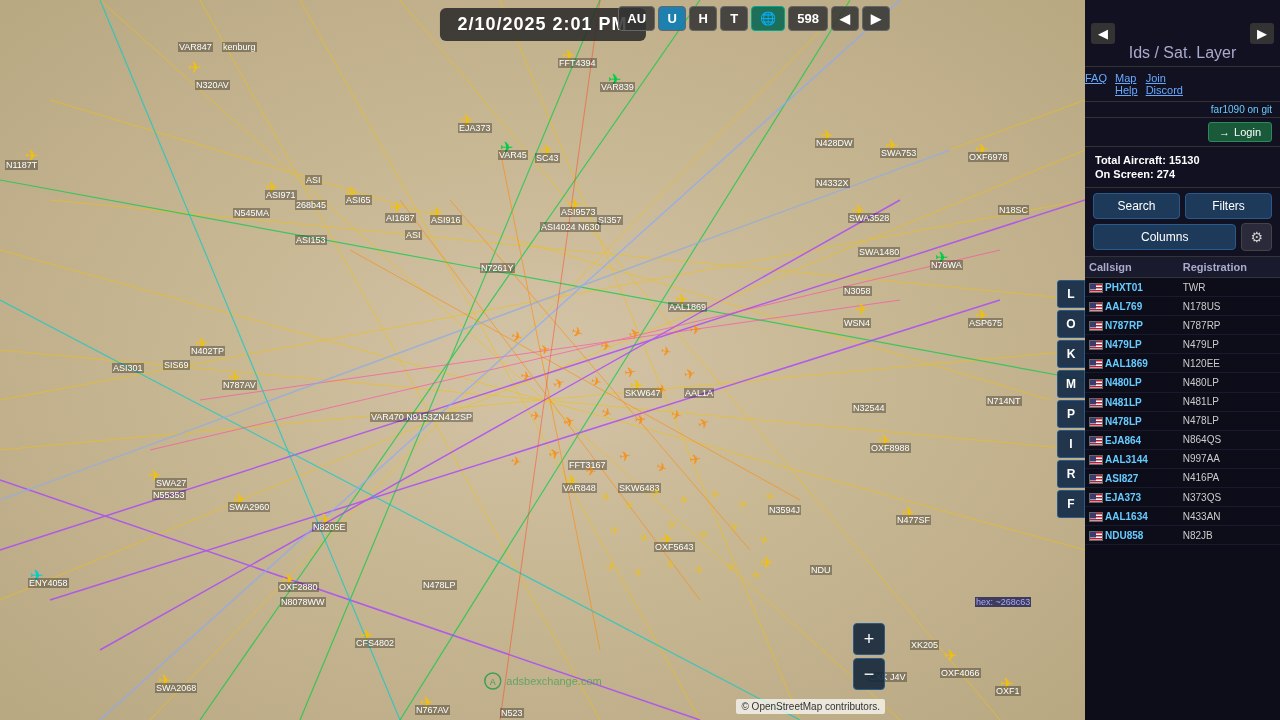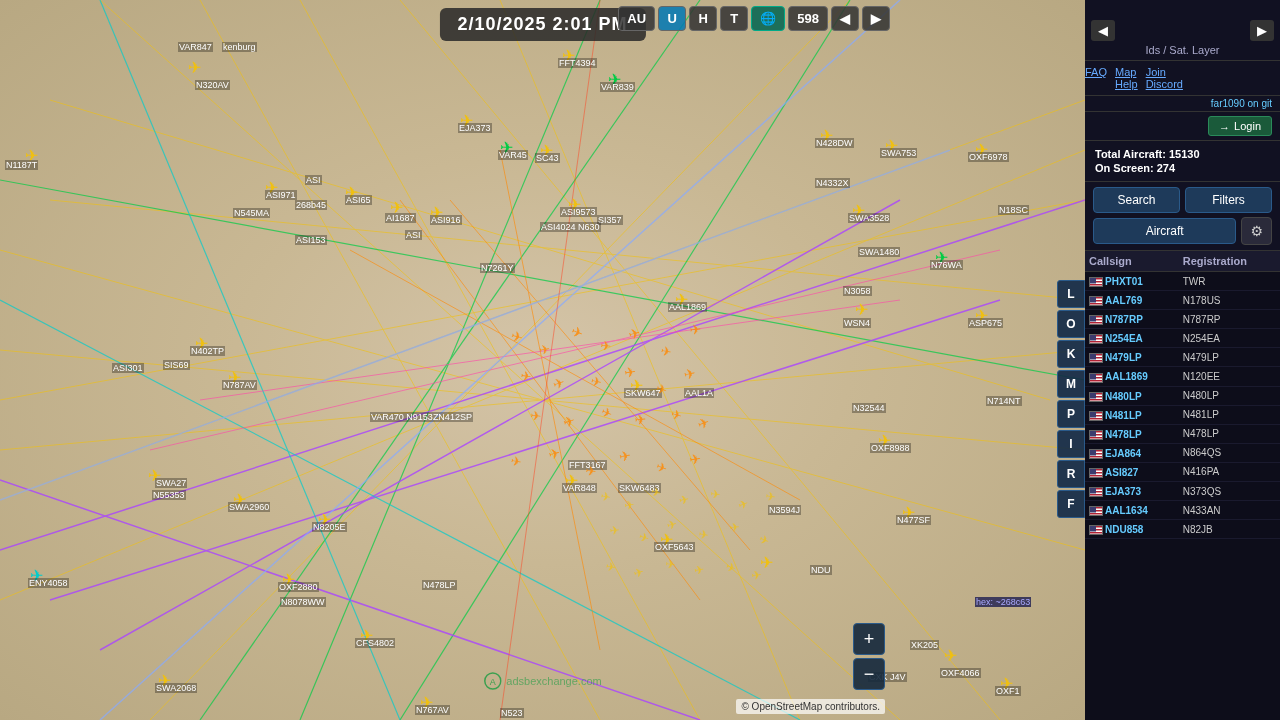--- a/index.html
+++ b/index.html
@@ -109,21 +109,21 @@
       background: #333;
       color: #fff;
       border: none;
       border-radius: 3px;
       padding: 3px 7px;
       cursor: pointer;
       font-size: 13px;
     }
 
     #panel-title {
-      font-size: 11px;
+      font-size: 16px;
       color: #aac;
       margin-top: 40px;
     }
 
     #panel-links {
       display: flex;
       gap: 8px;
       padding: 5px 0;
       background: #111122;
       border-bottom: 1px solid #333;
@@ -817,21 +817,21 @@
     <div><span>Total Aircraft:</span> <span>15130</span></div>
     <div><span>On Screen:</span> <span>274</span></div>
   </div>
 
   <div id="panel-controls">
     <div class="ctrl-row">
       <button class="ctrl-btn">Search</button>
       <button class="ctrl-btn">Filters</button>
     </div>
     <div class="ctrl-row">
-      <button class="ctrl-btn">Aircraft</button>
+      <button class="ctrl-btn">Columns</button>
       <button class="settings-btn">⚙</button>
     </div>
   </div>
 
   <div id="aircraft-table">
     <table>
       <thead>
         <tr>
           <th>Callsign</th>
           <th>Registration</th>
@@ -868,30 +868,20 @@
                 </svg></span><span class="callsign">N787RP</span></td>
             <td class="reg">N787RP</td>
           </tr>
           <tr>
             <td><span class="flag flag-us"><svg width="14" height="10">
                   <rect width="14" height="10" fill="#b22234"></rect>
                   <rect y="1.5" width="14" height="1.5" fill="#fff"></rect>
                   <rect y="4.5" width="14" height="1.5" fill="#fff"></rect>
                   <rect y="7.5" width="14" height="1.5" fill="#fff"></rect>
                   <rect width="6" height="5.5" fill="#3c3b6e"></rect>
-                </svg></span><span class="callsign">N254EA</span></td>
-            <td class="reg">N254EA</td>
-          </tr>
-          <tr>
-            <td><span class="flag flag-us"><svg width="14" height="10">
-                  <rect width="14" height="10" fill="#b22234"></rect>
-                  <rect y="1.5" width="14" height="1.5" fill="#fff"></rect>
-                  <rect y="4.5" width="14" height="1.5" fill="#fff"></rect>
-                  <rect y="7.5" width="14" height="1.5" fill="#fff"></rect>
-                  <rect width="6" height="5.5" fill="#3c3b6e"></rect>
                 </svg></span><span class="callsign">N479LP</span></td>
             <td class="reg">N479LP</td>
           </tr>
           <tr>
             <td><span class="flag flag-us"><svg width="14" height="10">
                   <rect width="14" height="10" fill="#b22234"></rect>
                   <rect y="1.5" width="14" height="1.5" fill="#fff"></rect>
                   <rect y="4.5" width="14" height="1.5" fill="#fff"></rect>
                   <rect y="7.5" width="14" height="1.5" fill="#fff"></rect>
                   <rect width="6" height="5.5" fill="#3c3b6e"></rect>
@@ -938,20 +928,30 @@
                 </svg></span><span class="callsign">EJA864</span></td>
             <td class="reg">N864QS</td>
           </tr>
           <tr>
             <td><span class="flag flag-us"><svg width="14" height="10">
                   <rect width="14" height="10" fill="#b22234"></rect>
                   <rect y="1.5" width="14" height="1.5" fill="#fff"></rect>
                   <rect y="4.5" width="14" height="1.5" fill="#fff"></rect>
                   <rect y="7.5" width="14" height="1.5" fill="#fff"></rect>
                   <rect width="6" height="5.5" fill="#3c3b6e"></rect>
+                </svg></span><span class="callsign">AAL3144</span></td>
+            <td class="reg">N997AA</td>
+          </tr>
+          <tr>
+            <td><span class="flag flag-us"><svg width="14" height="10">
+                  <rect width="14" height="10" fill="#b22234"></rect>
+                  <rect y="1.5" width="14" height="1.5" fill="#fff"></rect>
+                  <rect y="4.5" width="14" height="1.5" fill="#fff"></rect>
+                  <rect y="7.5" width="14" height="1.5" fill="#fff"></rect>
+                  <rect width="6" height="5.5" fill="#3c3b6e"></rect>
                 </svg></span><span class="callsign">ASI827</span></td>
             <td class="reg">N416PA</td>
           </tr>
           <tr>
             <td><span class="flag flag-us"><svg width="14" height="10">
                   <rect width="14" height="10" fill="#b22234"></rect>
                   <rect y="1.5" width="14" height="1.5" fill="#fff"></rect>
                   <rect y="4.5" width="14" height="1.5" fill="#fff"></rect>
                   <rect y="7.5" width="14" height="1.5" fill="#fff"></rect>
                   <rect width="6" height="5.5" fill="#3c3b6e"></rect>

